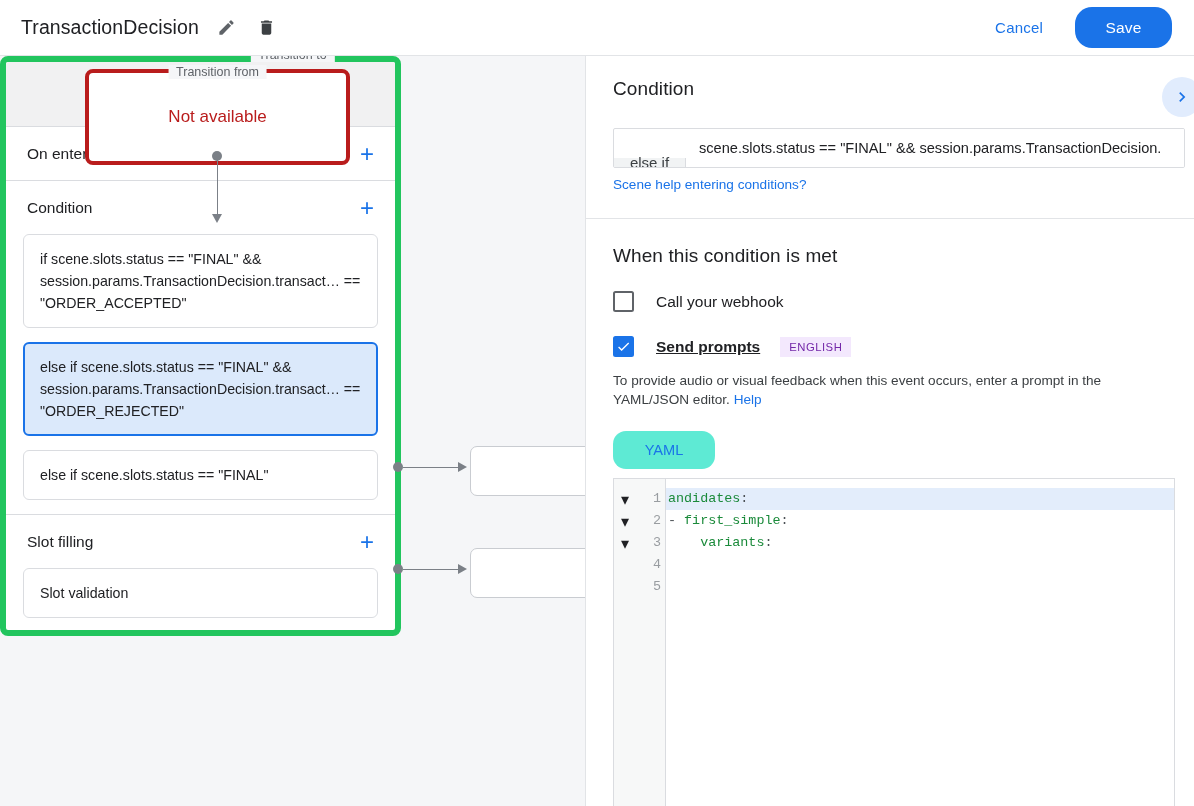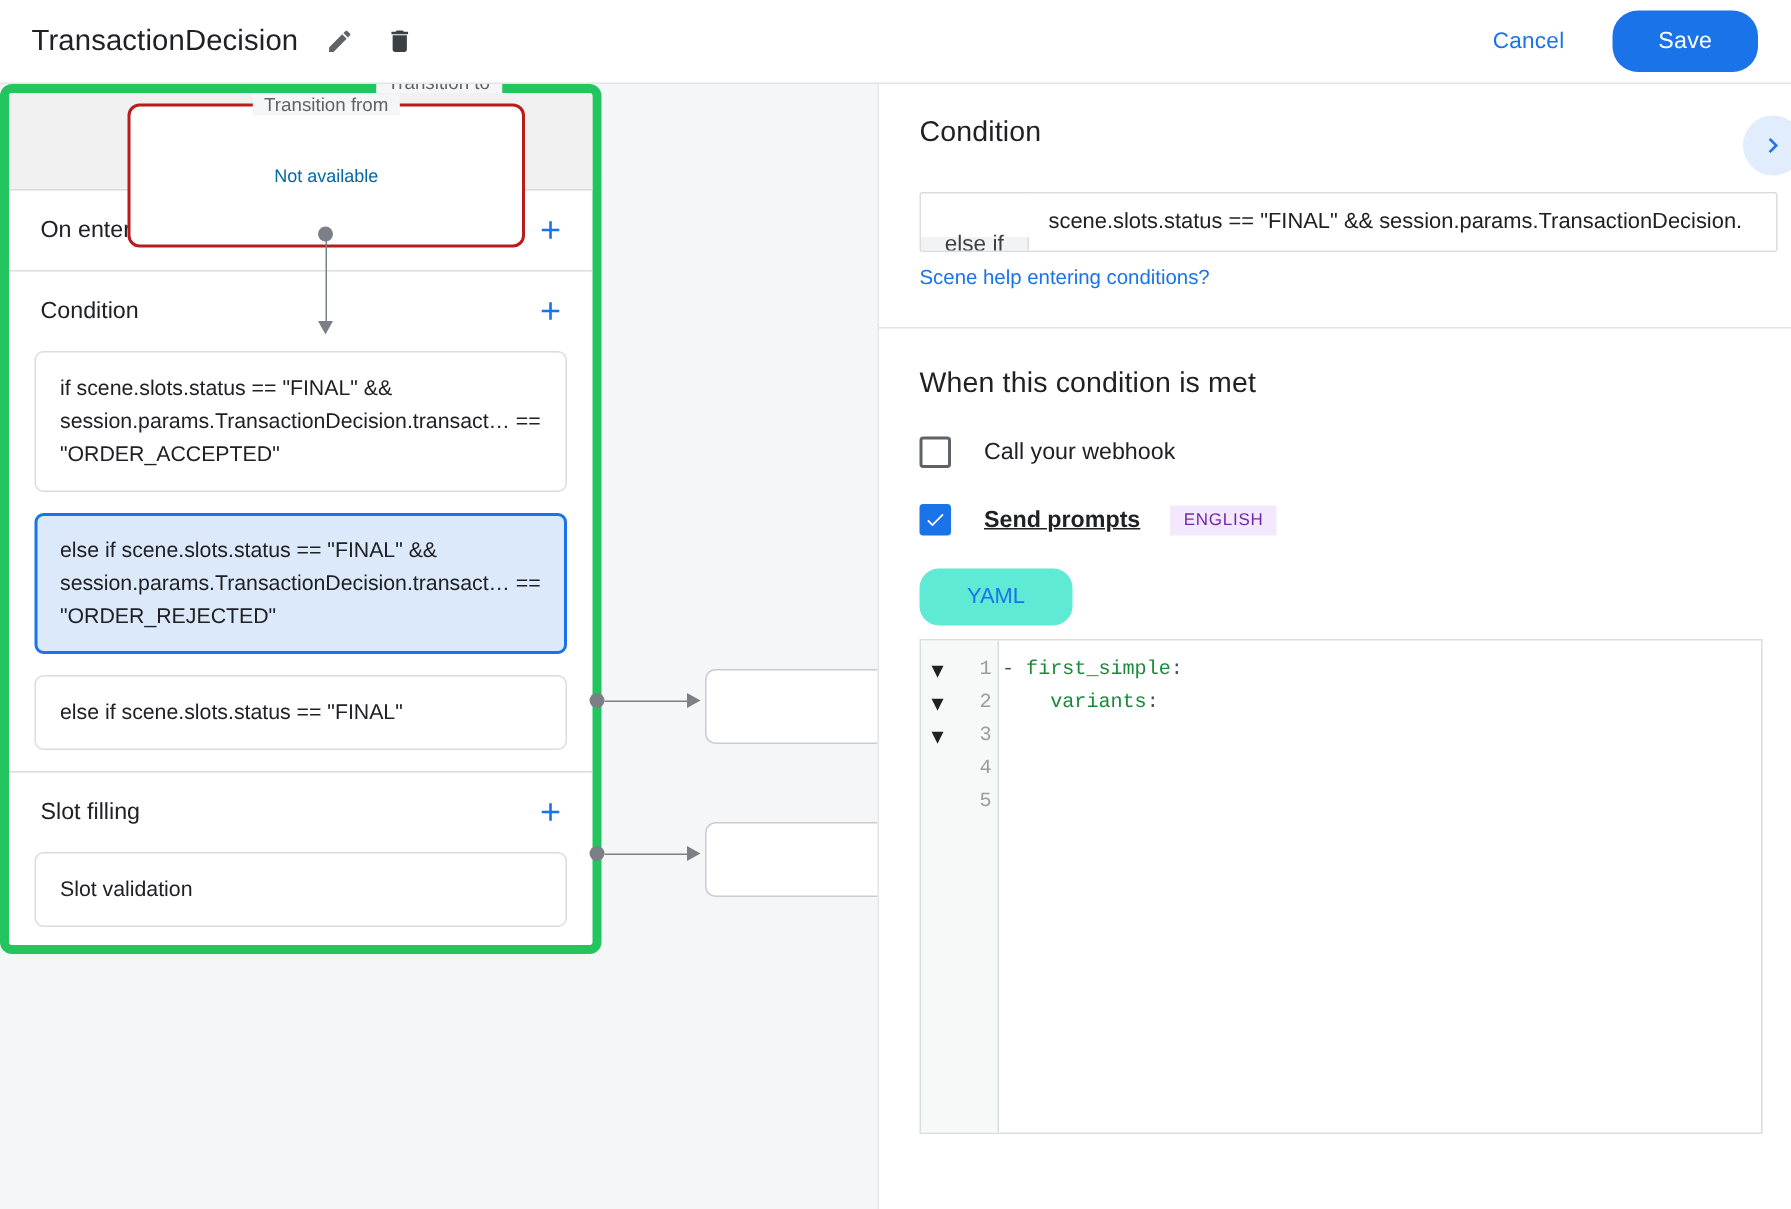--- a/index.html
+++ b/index.html
@@ -59,42 +59,42 @@
   .canvas {
     position: absolute; left: 0; top: 56px;
     width: 585px; height: 750px;
     background: #f5f6f8;
     overflow: hidden;
   }
 
   
   .fs {
     position: absolute;
-    border: 2px solid #b91c1c;
+    border: 4px solid #b91c1c;
     border-radius: 8px;
     background: #fff;
   }
   .fs-legend {
     position: absolute;
     top: -8px; left: 50%;
     transform: translateX(-50%);
     background: #f5f6f8;
     padding: 0 8px;
     font-size: 12.5px;
     color: #5f6368;
     white-space: nowrap;
   }
 
   #transition-from {
     left: 85px; top: 13px; width: 265px; height: 96px;
   }
   #transition-from .body {
     display: flex; align-items: center; justify-content: center;
     height: 100%;
-    font-size: 12px; color: #0369a1;
+    font-size: 17px; color: #b91c1c;
   }
 
   
   #scene-card {
     left: 17px; top: 182px; width: 401px; height: 580px;
     border: 6px solid #22c55e; border-radius: 8px;
     background: #fff;
     overflow: hidden;
   }
   .scene-head {
@@ -454,20 +454,24 @@
     <div class="chk-row">
       <div class="cbox checked">
         <svg width="15" height="15" viewBox="0 0 24 24" fill="#ffffff" aria-hidden="true">
           <path d="M9 16.17L4.83 12l-1.42 1.41L9 19 21 7l-1.41-1.41z"></path>
         </svg>
       </div>
       <div class="chk-label bold">Send prompts</div>
       <div class="lang-badge">ENGLISH</div>
     </div>
 
+    <div class="helper-text">
+      <span>To provide audio or visual feedback when this event occurs, enter a prompt in the YAML/JSON editor.</span>
+      <a>Help</a>
+    </div>
 
     <div class="tabs">
       <div class="tab active">YAML</div>
     </div>
 
     <div class="editor">
       <div class="ed-fold">
         <div class="fold-cell">▾</div>
         <div class="fold-cell">▾</div>
         <div class="fold-cell">▾</div>
@@ -475,19 +479,20 @@
         <div class="fold-cell"></div>
       </div>
       <div class="ed-gutter">
         <div class="gut-cell">1</div>
         <div class="gut-cell">2</div>
         <div class="gut-cell">3</div>
         <div class="gut-cell">4</div>
         <div class="gut-cell">5</div>
       </div>
       <div class="ed-code" id="editor-code">
+          <div class="code-line hl"><span class="tk-key">andidates</span><span class="tk-punc">:</span></div>
           <div class="code-line"><span class="tk-punc">- </span><span class="tk-key">first_simple</span><span class="tk-punc">:</span></div>
           <div class="code-line"><span class="tk-punc">    </span><span class="tk-key">variants</span><span class="tk-punc">:</span></div>
           <div class="code-line">&nbsp;</div>
         </div>
     </div>
   </div>
 </div>
 
 </body></html>

